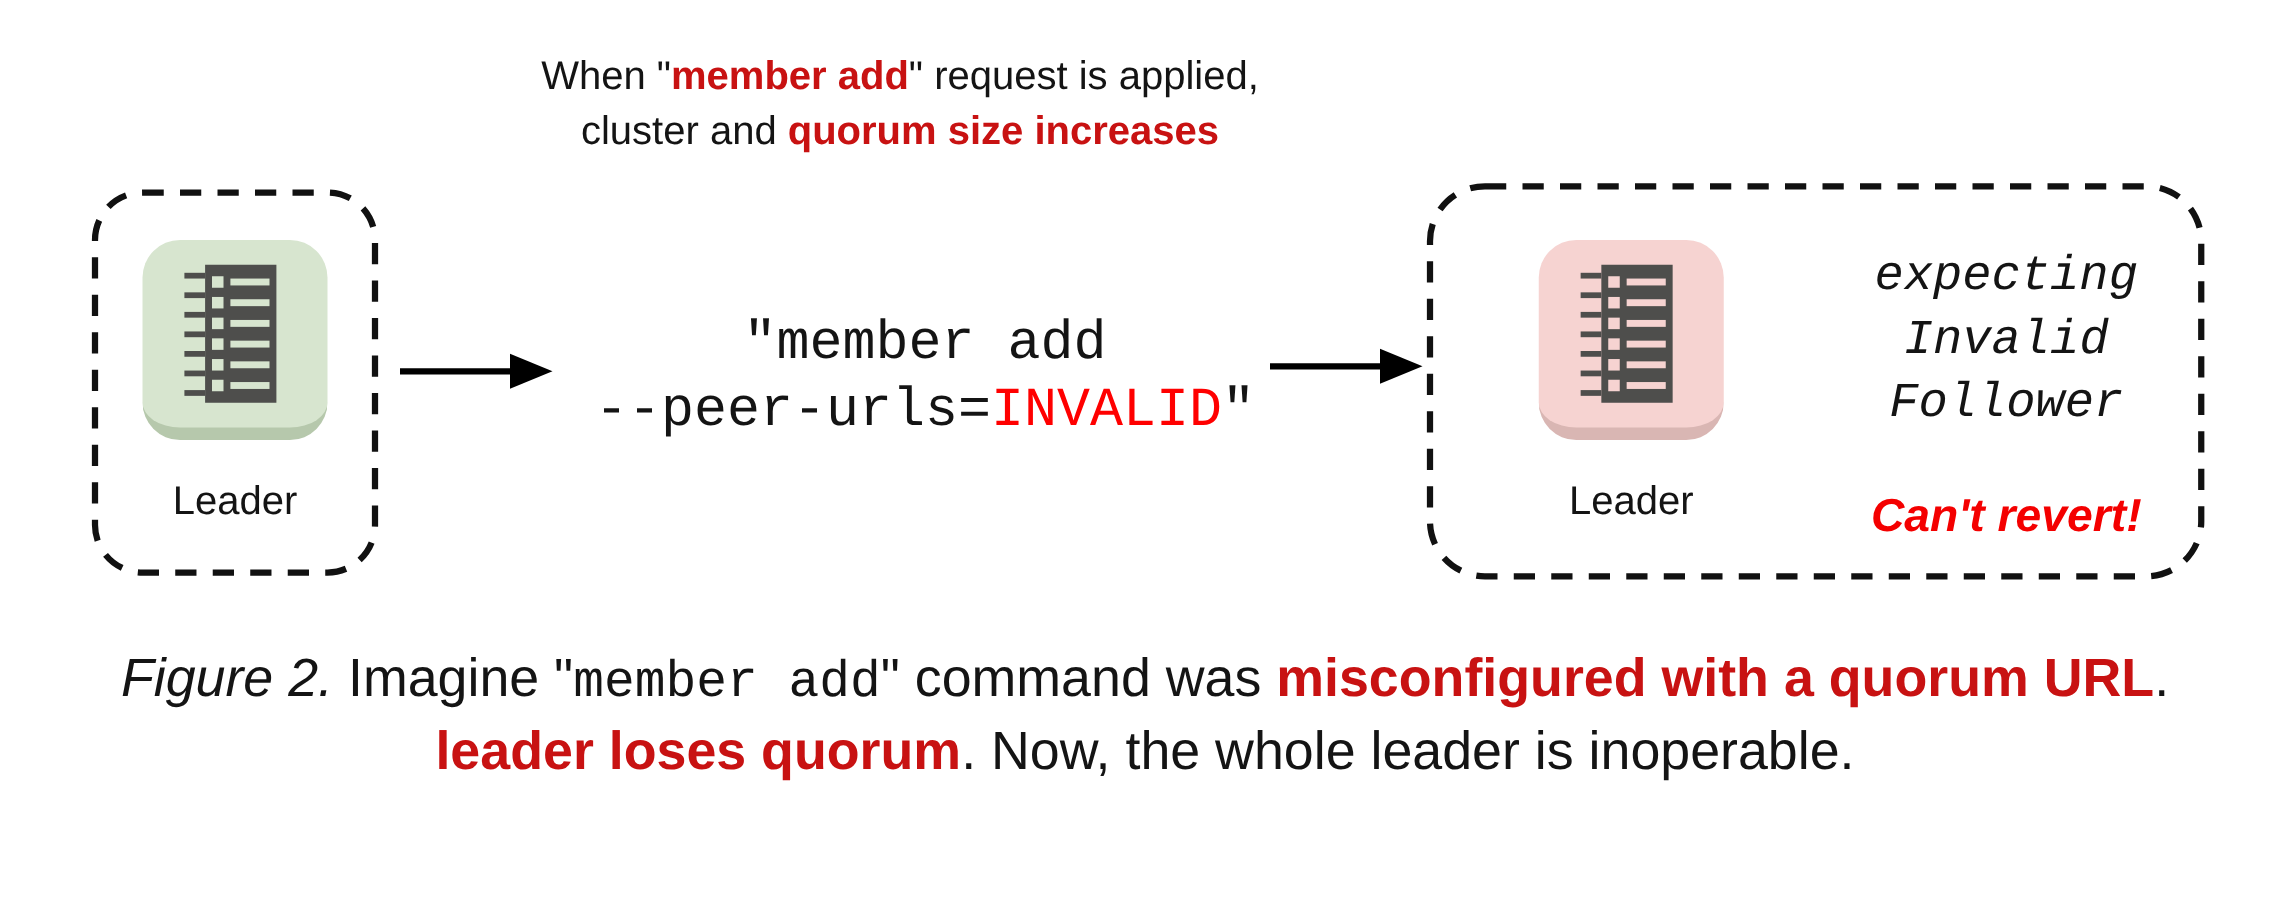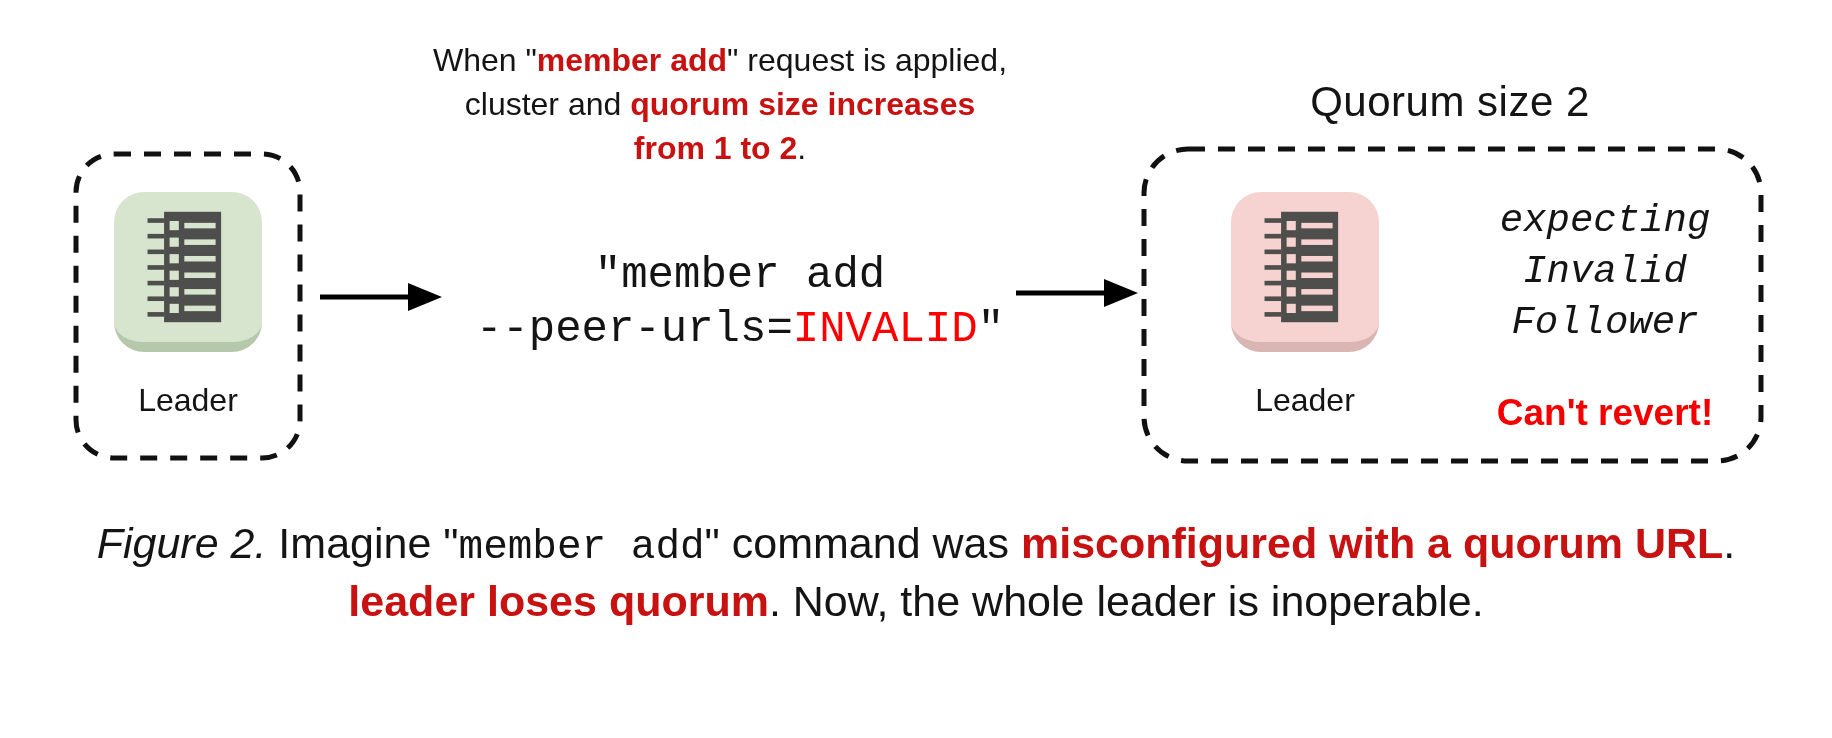--- a/index.html
+++ b/index.html
@@ -139,34 +139,32 @@
   <div class="abs node-label" style="left:72px; top:382px; width:232px;">Leader</div>
 
   <svg class="abs arrow" style="left:318px; top:278px;" width="126" height="38">
     <line x1="2" y1="19" x2="92" y2="19"></line>
     <polygon points="90,5 124,19 90,33"></polygon>
   </svg>
 
   <div class="abs annotation" style="left:390px; top:38px; width:660px;">
     <div><span>When "</span><span class="red-em">member add</span><span>" request is applied,</span></div>
     <div><span>cluster and </span><span class="red-em">quorum size increases</span></div>
-    <div><span class="red-em">from 1 to 2</span><span>.</span></div>
   </div>
 
   <div class="abs command" style="left:430px; top:248px; width:620px;">
     <div>"member add</div>
     <div><span>--peer-urls=</span><span class="red-code">INVALID</span><span>"</span></div>
   </div>
 
   <svg class="abs arrow" style="left:1014px; top:274px;" width="126" height="38">
     <line x1="2" y1="19" x2="92" y2="19"></line>
     <polygon points="90,5 124,19 90,33"></polygon>
   </svg>
 
-  <div class="abs cluster-title" style="left:1230px; top:78px; width:440px;">Quorum size 2</div>
 
   <svg class="abs boundary" style="left:1140px; top:145px;" width="625" height="320">
     <rect x="4" y="4" width="617" height="312" rx="44"></rect>
   </svg>
 
   <div class="abs node pink" style="left:1231px; top:192px;">
     <svg width="92" height="116" viewBox="0 0 100 124">
       <g class="body-part">
         <rect x="24" y="2" width="62" height="120"></rect>
         <rect x="6" y="9" width="18" height="5"></rect>
@@ -195,20 +193,20 @@
   </div>
 
   <div class="abs node-label" style="left:1155px; top:382px; width:300px;">Leader</div>
 
   <div class="abs follower-note" style="left:1455px; top:196px; width:300px;font-family:Liberation Mono, monospace;">
     <div>expecting</div>
     <div>Invalid</div>
     <div>Follower</div>
   </div>
 
-  <div class="abs warning-note" style="left:1445px; top:392px; width:320px;">Can't revert!</div>
+  <div class="abs warning-note" style="left:1445px; top:392px; width:320px;font-style:italic;">Can't revert!</div>
 
   <div class="abs caption" style="left:0px; top:516px;">
     <div><span class="fig-label">Figure 2.</span><span> Imagine "</span><span class="code">member add</span><span>" command was </span><span class="red-em">misconfigured with a quorum URL</span><span>.</span></div>
     <div><span class="red-em">leader loses quorum</span><span>. Now, the whole leader is inoperable.</span></div>
   </div>
 
 </div>
 
 </body></html>

